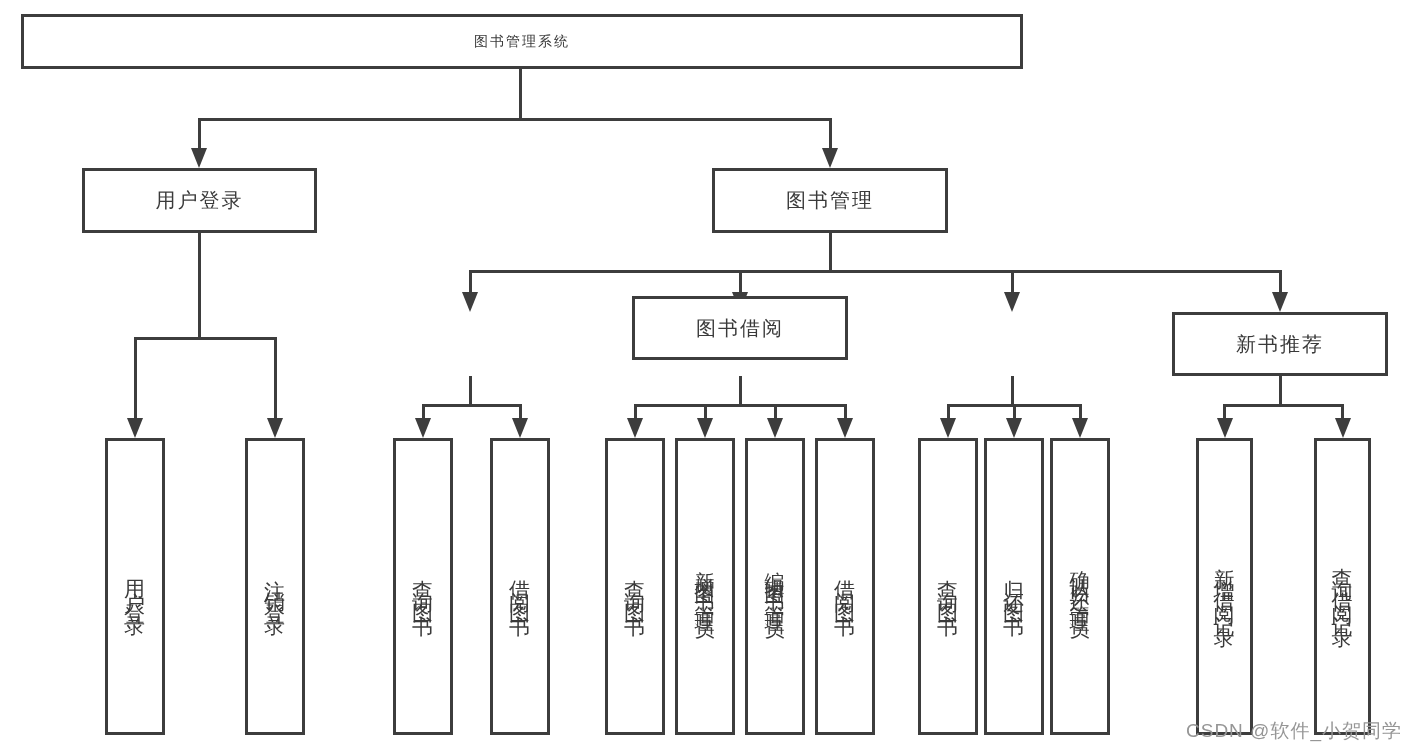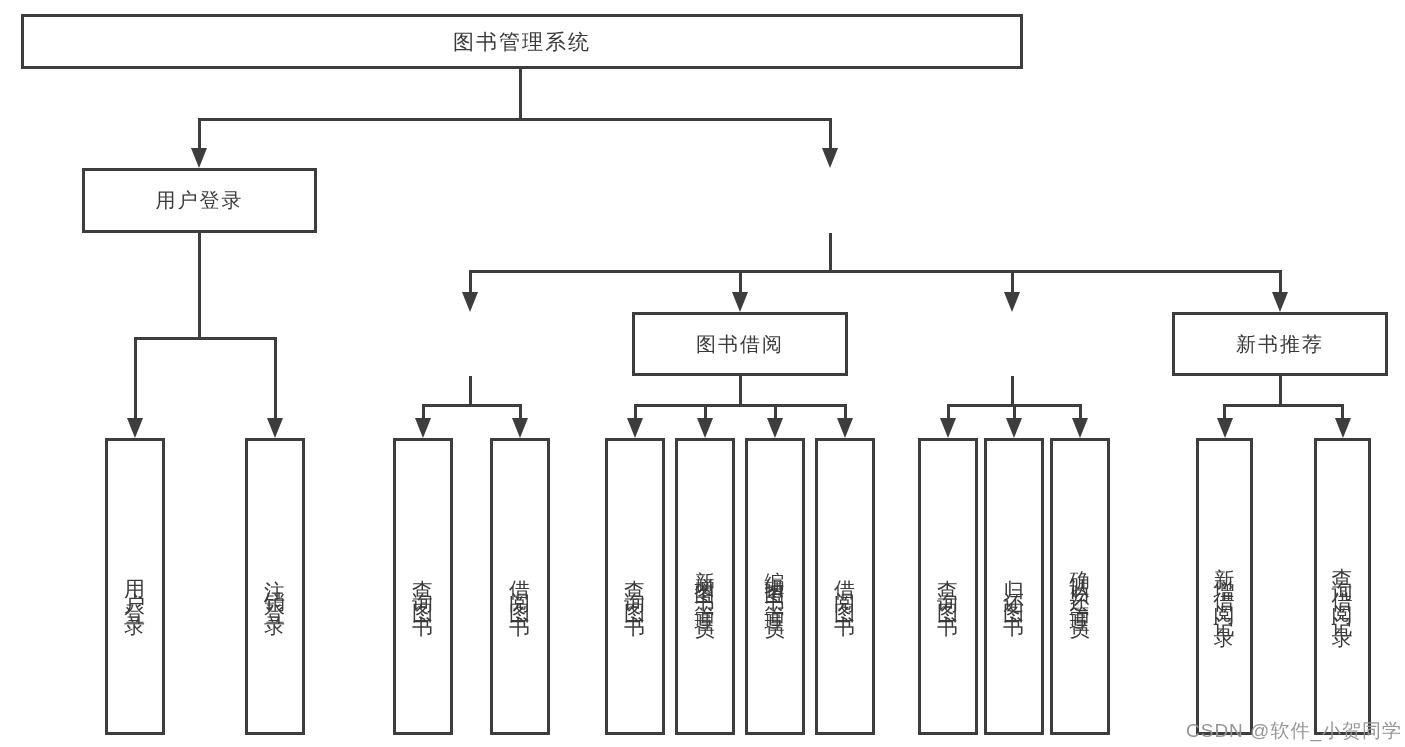--- a/index.html
+++ b/index.html
@@ -19,21 +19,21 @@
   }
   .hbox,.vbox{
     position:absolute;
     box-sizing:border-box;
     border:3px solid var(--line);
     background:var(--box-bg);
     display:flex;align-items:center;justify-content:center;
     z-index:2;
   }
   .hbox{font-size:20px;letter-spacing:2px;white-space:nowrap;}
-  .hbox.root{font-size:21px;}
+  .hbox.root{font-size:14px;}
   .vbox{
     writing-mode:vertical-rl;
     font-size:21px;
     letter-spacing:12px;
     top:438px;height:297px;width:60px;
     line-height:1;
   }
   .vbox.tight{letter-spacing:7px;font-size:20px;}
   .vline{position:absolute;width:3px;background:var(--line);z-index:1;}
   .hline{position:absolute;height:3px;background:var(--line);z-index:1;}
@@ -109,22 +109,23 @@
   <div class="arrow" style="left:837px;top:418px"></div>
   <div class="arrow" style="left:940px;top:418px"></div>
   <div class="arrow" style="left:1006px;top:418px"></div>
   <div class="arrow" style="left:1072px;top:418px"></div>
   <div class="arrow" style="left:1216.5px;top:418px"></div>
   <div class="arrow" style="left:1334.5px;top:418px"></div>
 
   <div class="hbox root" style="left:21px;top:14px;width:1002px;height:55px">图书管理系统</div>
 
   <div class="hbox" style="left:82px;top:168px;width:235px;height:65px">用户登录</div>
+  <div class="hbox" style="left:712px;top:168px;width:236px;height:65px">图书管理</div>
 
-  <div class="hbox" style="left:632px;top:312px;width:216px;height:64px">图书借阅</div>
+  <div class="hbox" style="left:632px;top:296px;width:216px;height:64px">图书借阅</div>
   <div class="hbox" style="left:1172px;top:312px;width:216px;height:64px">新书推荐</div>
 
   <div class="vbox" style="left:105px">用户登录</div>
   <div class="vbox" style="left:245px">注销登录</div>
 
   <div class="vbox" style="left:393px">查询图书</div>
   <div class="vbox" style="left:490px">借阅图书</div>
 
   <div class="vbox" style="left:605px">查询图书</div>
   <div class="vbox tight" style="left:675px">新增图书（管理员）</div>

